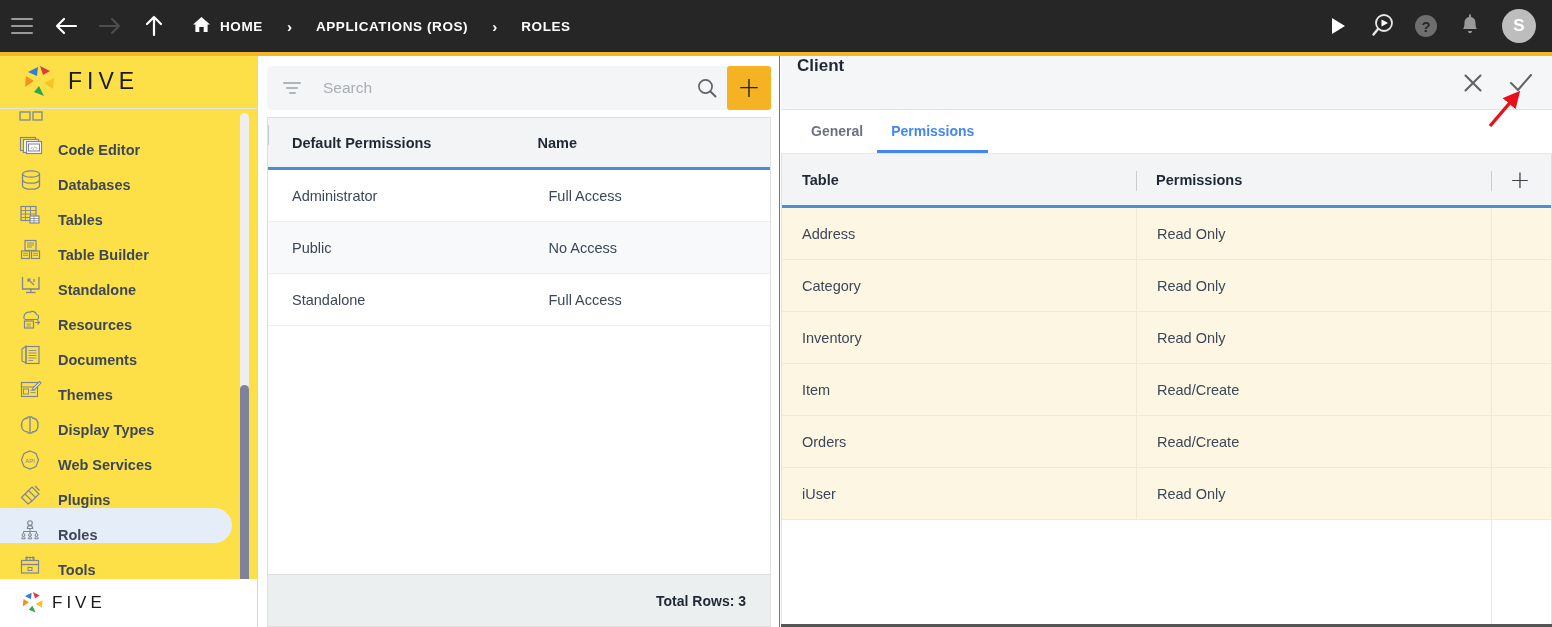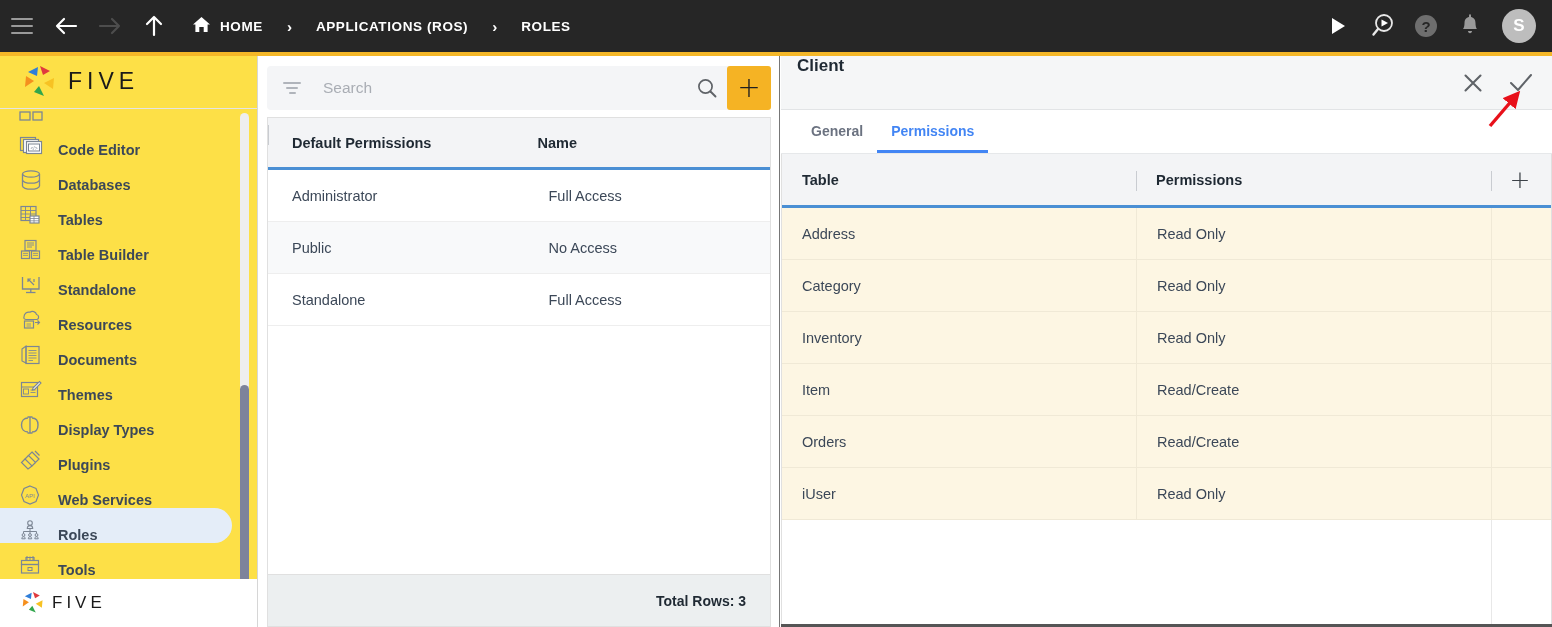--- a/index.html
+++ b/index.html
@@ -358,37 +358,37 @@
               <path d="M11 3 L11 19" stroke="#7c8694" stroke-width="1.3"></path>
               <path d="M8.5 3 L13.5 3 M8.5 19 L13.5 19" stroke="#7c8694" stroke-width="1.3"></path>
             </svg>
           </span>
           <span class="sb-label">Display Types</span>
         </div>
 
         <div class="sb-item">
           <span class="sb-icon">
             <svg width="24" height="22" viewBox="0 0 24 22">
+              <path d="M11 2 L17 4.5 L19.5 11 L17 17.5 L11 20 L5 17.5 L2.5 11 L5 4.5 Z" stroke="#7c8694" stroke-width="1.2" fill="none"></path>
+              <text x="11" y="13.6" font-family="Liberation Sans, sans-serif" font-size="6" fill="#7c8694" text-anchor="middle">API</text>
+            </svg>
+          </span>
+          <span class="sb-label">Web Services</span>
+        </div>
+
+        <div class="sb-item">
+          <span class="sb-icon">
+            <svg width="24" height="22" viewBox="0 0 24 22">
               <path d="M13 3 L20 10 L16.5 13.5 L9.5 6.5 Z" stroke="#7c8694" stroke-width="1.2" fill="none"></path>
               <path d="M9.5 6.5 L6 10 L13 17 L16.5 13.5" stroke="#7c8694" stroke-width="1.2" fill="none"></path>
               <path d="M6 10 L2.5 13.5 L9 20 L13 17" stroke="#7c8694" stroke-width="1.2" fill="none"></path>
               <path d="M16 2 L20.5 6.5" stroke="#7c8694" stroke-width="1.2"></path>
             </svg>
           </span>
           <span class="sb-label">Plugins</span>
-        </div>
-
-        <div class="sb-item">
-          <span class="sb-icon">
-            <svg width="24" height="22" viewBox="0 0 24 22">
-              <path d="M11 2 L17 4.5 L19.5 11 L17 17.5 L11 20 L5 17.5 L2.5 11 L5 4.5 Z" stroke="#7c8694" stroke-width="1.2" fill="none"></path>
-              <text x="11" y="13.6" font-family="Liberation Sans, sans-serif" font-size="6" fill="#7c8694" text-anchor="middle">API</text>
-            </svg>
-          </span>
-          <span class="sb-label">Web Services</span>
         </div>
 
         <div class="sb-item active">
           <span class="sb-icon">
             <svg width="24" height="22" viewBox="0 0 24 22">
               <circle cx="11" cy="4" r="2.3" stroke="#7c8694" stroke-width="1.1" fill="none"></circle>
               <path d="M8.3 9.5 C8.3 7.3 9.5 6.6 11 6.6 C12.5 6.6 13.7 7.3 13.7 9.5 Z" stroke="#7c8694" stroke-width="1.1" fill="none"></path>
               <path d="M11 9.8 L11 12.5 M4.5 12.5 L17.5 12.5 M4.5 12.5 L4.5 14.5 M11 12.5 L11 14.5 M17.5 12.5 L17.5 14.5" stroke="#7c8694" stroke-width="1"></path>
               <circle cx="4.5" cy="16" r="1.4" stroke="#7c8694" stroke-width="1" fill="none"></circle>
               <path d="M2.8 19.8 C2.8 18.3 3.6 17.7 4.5 17.7 C5.4 17.7 6.2 18.3 6.2 19.8 Z" stroke="#7c8694" stroke-width="1" fill="none"></path>

